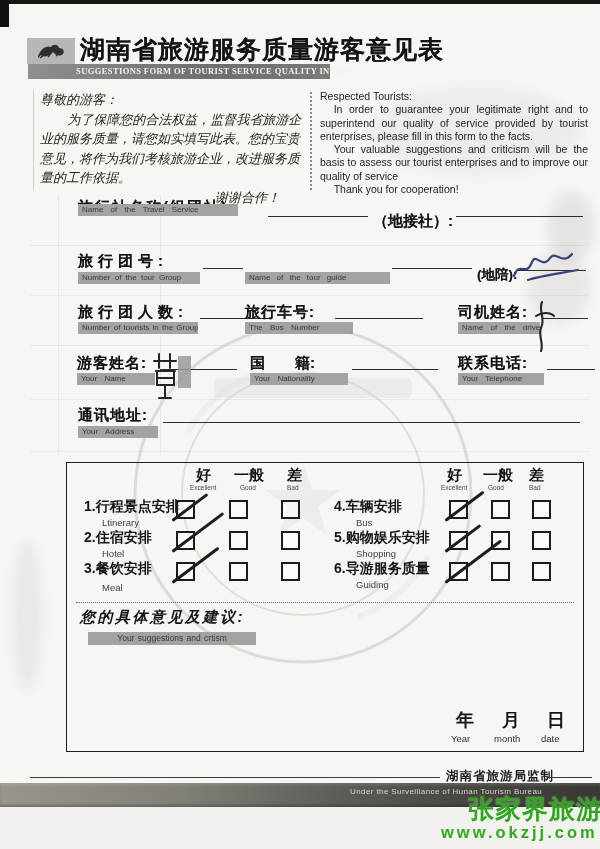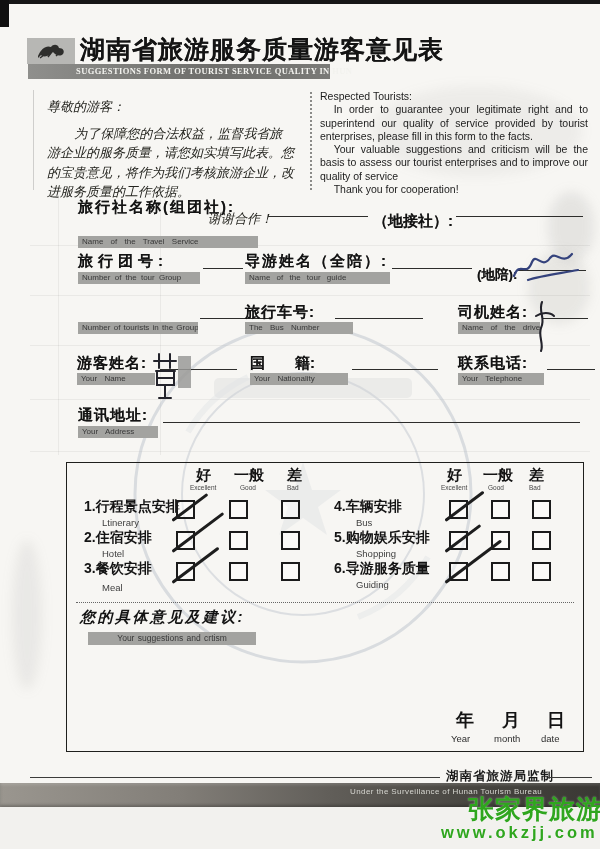--- a/index.html
+++ b/index.html
@@ -18,21 +18,21 @@
   .page-title{position:absolute;left:80px;top:33px;font-size:25px;font-weight:800;
               letter-spacing:1px;color:#141414;white-space:nowrap;text-shadow:0 0 .5px rgba(0,0,0,.7);}
   .subtitle-bar{position:absolute;left:28px;top:64px;width:302px;height:15px;line-height:15px;
                 background:linear-gradient(90deg,#8f8f8c,#6e6e6b 60%,#7a7a77);
                 color:#f2f2ee;font-family:"Liberation Serif","DejaVu Serif",serif;
                 font-weight:bold;font-size:8.5px;letter-spacing:.4px;padding-left:48px;
                 box-sizing:border-box;white-space:nowrap;}
   
   .intro-cn{position:absolute;left:40px;top:90px;width:262px;font-style:italic;
             font-size:13px;line-height:19.5px;color:#24241f;}
-  .intro-cn p{margin:7px;}
+  .intro-cn p{margin:0;}
   .intro-cn .body{text-indent:2.1em;}
   .intro-cn .closing{text-align:right;padding-right:22px;}
   .intro-divider{position:absolute;left:310px;top:92px;height:98px;border-left:2px dotted #8b8b88;}
   .intro-left-rule{position:absolute;left:33px;top:90px;height:100px;border-left:1px solid rgba(0,0,0,.16);}
   .intro-en{position:absolute;left:320px;top:90px;width:268px;font-size:10.5px;
             line-height:13.3px;color:#1c1c1c;text-align:justify;}
   .intro-en p{margin:0;}
   .intro-en .ind{text-indent:1.3em;}
   
   .lb{position:absolute;font-weight:bold;font-size:15px;color:#131313;white-space:nowrap;
@@ -121,37 +121,37 @@
   </div>
   <div class="intro-divider"></div>
   <div class="intro-en">
     <p>Respected Tourists:</p>
     <p class="ind">In order to guarantee your legitimate right and to superintend our quality of service provided by tourist enterprises, please fill in this form to the facts.</p>
     <p class="ind">Your valuable suggestions and criticism will be the basis to assess our tourist enterprises and to improve our quality of service</p>
     <p class="ind">Thank you for cooperation!</p>
   </div>
 
   <div class="lb" style="left:78px;top:198px;letter-spacing:2px;">旅行社名称(组团社):</div>
-  <div class="sb" style="left:78px;top:236px;width:180px;">Name of the Travel Service</div>
+  <div class="sb" style="left:78px;top:204px;width:160px;">Name of the Travel Service</div>
   <div class="ul" style="left:268px;top:216px;width:100px;"></div>
   <div class="lb" style="left:373px;top:212px;">（地接社）:</div>
   <div class="ul" style="left:456px;top:216px;width:127px;"></div>
 
   <div class="lb sp" style="left:78px;top:252px;">旅行团号:</div>
   <div class="sb" style="left:78px;top:272px;width:122px;word-spacing:2px;">Number of the tour Group</div>
   <div class="ul" style="left:203px;top:268px;width:40px;"></div>
-  <div class="lb" style="left:245px;top:252px;letter-spacing:2px;">导游姓名（全陪）:</div>
   <div class="sb" style="left:245px;top:272px;width:145px;word-spacing:4px;">Name of the tour guide</div>
   <div class="ul" style="left:392px;top:268px;width:80px;"></div>
   <div class="lb sm" style="left:477px;top:266px;">(地陪):</div>
   <div class="ul" style="left:518px;top:270px;width:68px;"></div>
   <svg class="hand" style="left:508px;top:246px;" width="80" height="42" viewBox="0 0 80 42">
     <path d="M6 30 C12 14 18 32 24 16 C28 6 34 24 42 12 C48 4 54 20 64 8 M20 34 C32 30 48 28 70 24" fill="none" stroke="#34427c" stroke-width="2.2" stroke-linecap="round"></path>
   </svg>
 
+  <div class="lb sp" style="left:78px;top:303px;">旅行团人数:</div>
   <div class="sb" style="left:78px;top:322px;width:120px;word-spacing:1px;">Number of tourists in the Group</div>
   <div class="ul" style="left:200px;top:318px;width:70px;"></div>
   <div class="lb" style="left:245px;top:303px;letter-spacing:1px;">旅行车号:</div>
   <div class="sb" style="left:245px;top:322px;width:108px;">The Bus Number</div>
   <div class="ul" style="left:335px;top:318px;width:88px;"></div>
   <div class="lb" style="left:458px;top:303px;letter-spacing:1px;">司机姓名:</div>
   <div class="sb" style="left:458px;top:322px;width:82px;">Name of the driver</div>
   <div class="ul" style="left:543px;top:318px;width:45px;"></div>
   <svg class="hand" style="left:528px;top:298px;" width="32" height="56" viewBox="0 0 32 56">
     <path d="M14 4 C10 14 18 20 13 30 C10 38 16 46 13 53 M8 18 C14 14 22 14 26 18" fill="none" stroke="#23232b" stroke-width="2.1" stroke-linecap="round"></path>

